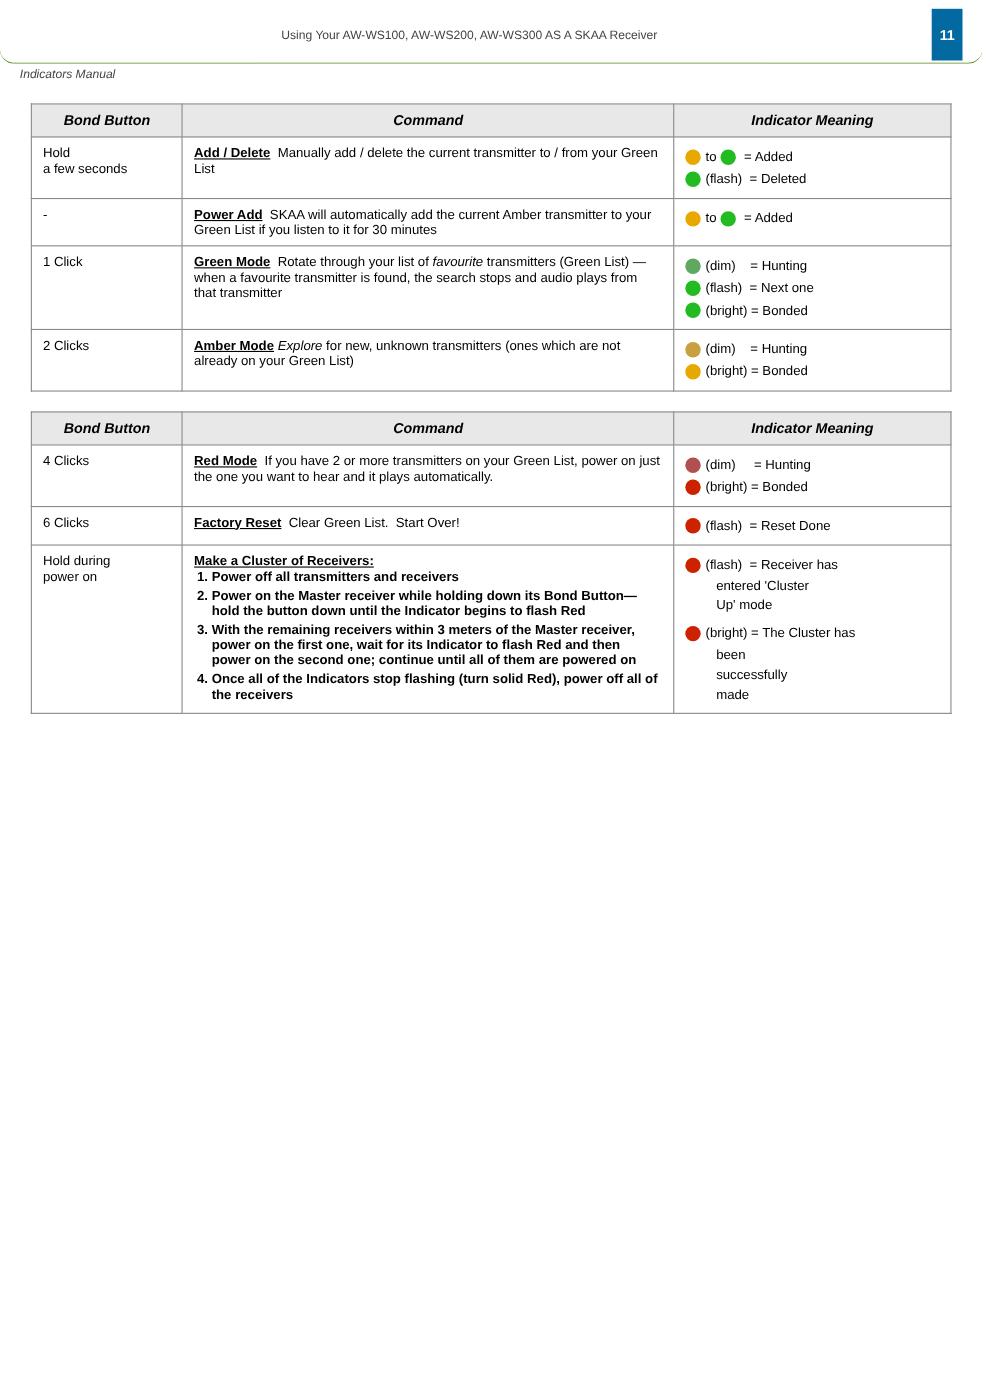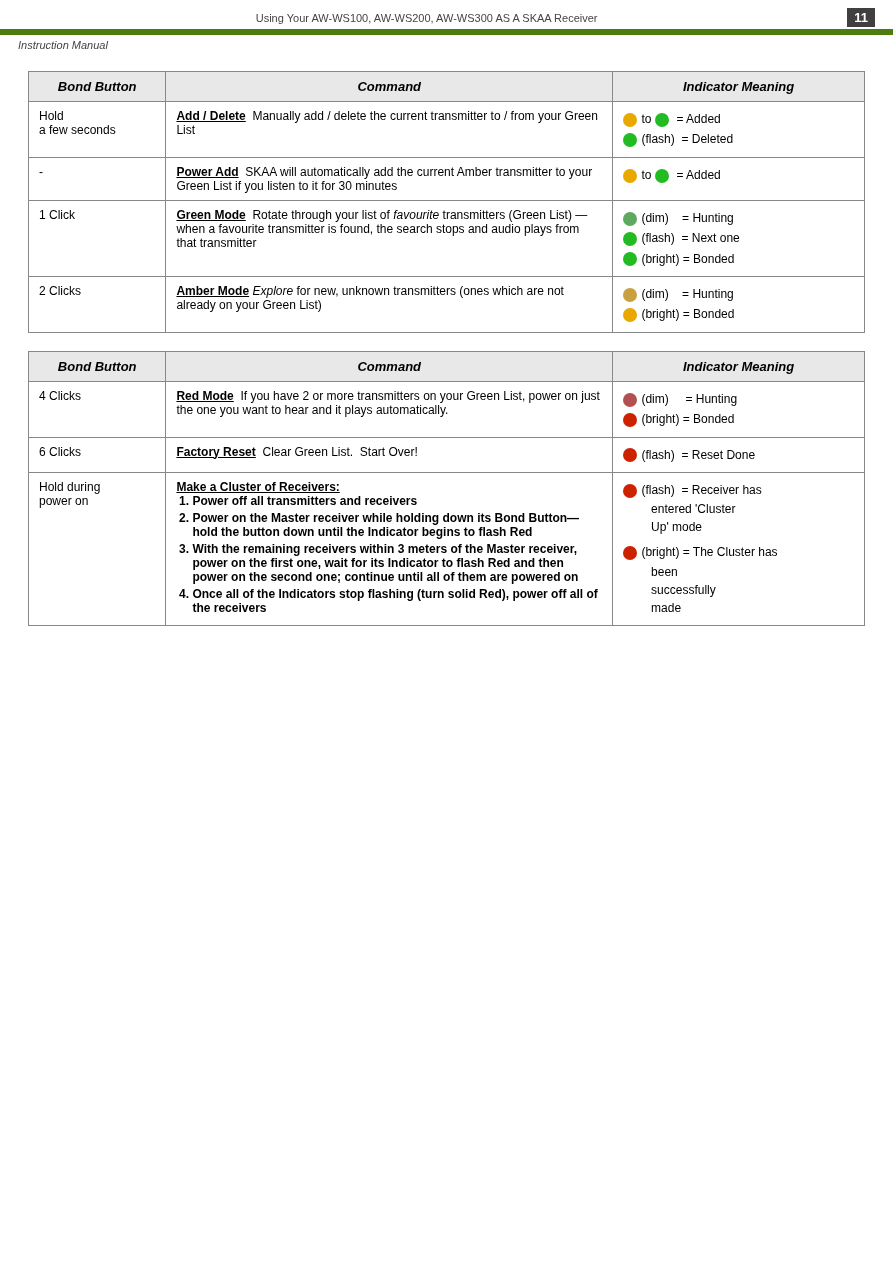--- a/index.html
+++ b/index.html
@@ -11,34 +11,35 @@
       width: 893px;
       min-height: 1262px;
       padding: 0;
     }
 
     .page-header {
       display: flex;
       justify-content: flex-end;
       align-items: center;
       padding: 8px 18px 2px 18px;
-      border-bottom: 6px solid #4d7c0f;
+      border-bottom: 1px solid #4d7c0f;
+      border-radius: 13px;
     }
     .page-header-title {
       font-size: 11px;
       color: #444;
       flex: 1;
       text-align: center;
     }
     .page-number {
       font-size: 13px;
       font-weight: bold;
-      background: #404040;
+      background: #0369a1;
       color: #fff;
-      padding: 2px 7px;
+      padding: 16px 7px;
       margin-left: 12px;
     }
 
     .manual-label {
       font-size: 11px;
       font-style: italic;
       color: #444;
       padding: 4px 18px 8px 18px;
     }
 
@@ -100,21 +101,21 @@
     .indicator-line { white-space: nowrap; }
   </style>
 </head>
 <body>
 
 <div class="page-header">
   <span class="page-header-title">Using Your AW-WS100, AW-WS200, AW-WS300 AS A SKAA Receiver</span>
   <span class="page-number">11</span>
 </div>
 
-<div class="manual-label">Instruction Manual</div>
+<div class="manual-label">Indicators Manual</div>
 
 <div class="content-area">
 
   <table class="main-table">
     <thead>
       <tr>
         <th class="bond-col">Bond Button</th>
         <th class="command-col">Command</th>
         <th class="indicator-col">Indicator Meaning</th>
       </tr>

